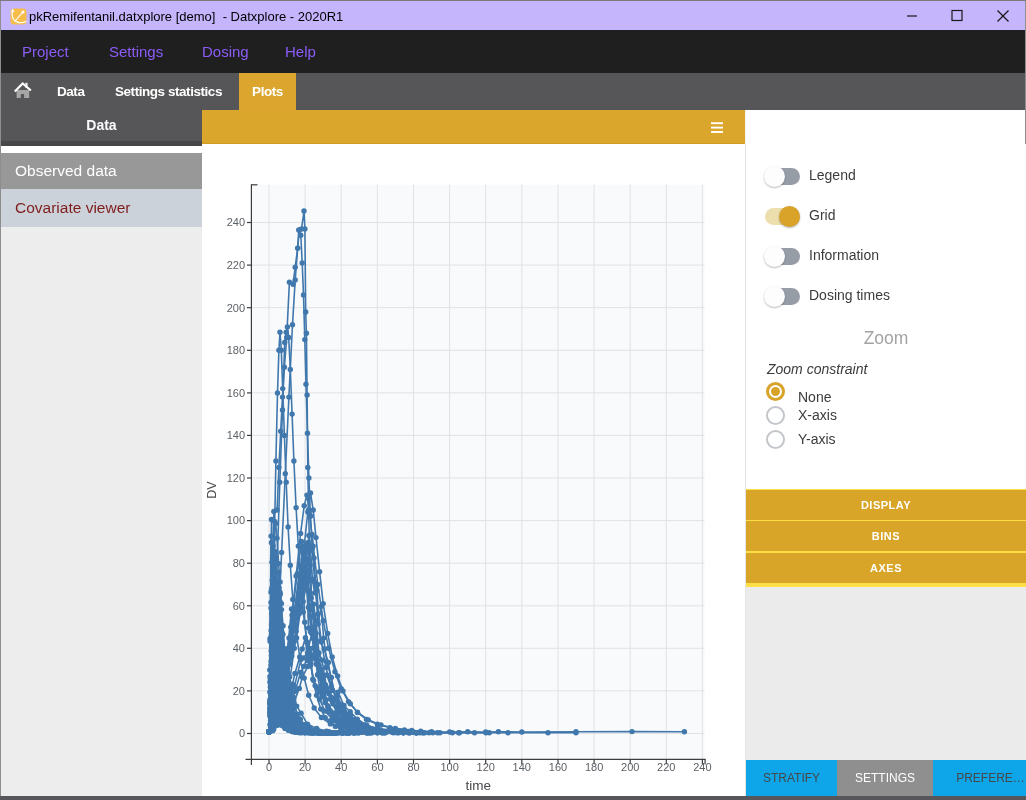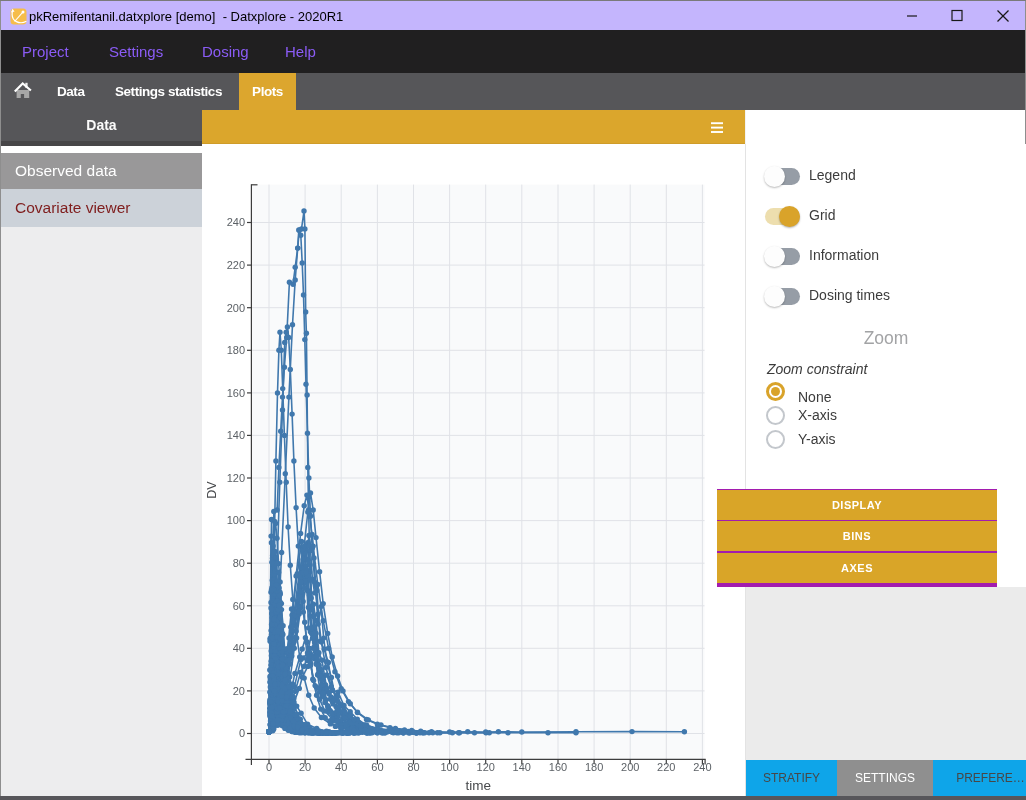--- a/index.html
+++ b/index.html
@@ -51,21 +51,21 @@
 .on .track { background:#eddeae; }
 .on .knob { left:14px; background:#d9a32a; box-shadow:0 1px 2px rgba(0,0,0,0.3); }
 .tlabel { position:absolute; left:44px; top:3px; font-size:14px; color:#3c3c3c; white-space:nowrap; }
 #zoomtitle { left:0; top:184px; width:280px; text-align:center; font-size:17.5px; color:#a2a3a5; }
 #zoomconstraint { left:21px; top:217px; font-size:14px; color:#3c3c3c;font-style:italic; }
 .radiorow { position:absolute; left:20px; height:20px; }
 .radio { position:absolute; left:0; top:1px; width:19px; height:19px; border-radius:50%; background:#fff; border:2px solid #c3c7cc; }
 .radio.sel { border:3px solid #d9a32a; }
 .radio.sel::after { content:""; position:absolute; left:2px; top:2px; width:9px; height:9px; border-radius:50%; background:#d9a32a; }
 .rlabel { position:absolute; left:32px; top:1px; font-size:14px; color:#3c3c3c; white-space:nowrap; }
-#btns { left:717px; top:489px; width:280px; height:98px; background:#a21caf; }
+#btns { left:746px; top:489px; width:280px; height:98px; background:#fde047; }
 .obtn { position:absolute; left:0; width:280px; height:30px; background:#d9a528; color:#fff; font-weight:bold;
   font-size:11px; text-align:center; line-height:30px; letter-spacing:0.5px; }
 #greyarea { left:746px; top:587px; width:280px; height:173px; background:#ebebeb; }
 #botbar { left:746px; top:760px; width:280px; height:36px; background:#0ea5e9; color:#474747; font-size:12px; }
 .bseg { position:absolute; top:0; height:36px; line-height:36px; text-align:center; }
 #bottomborder { left:0; top:796px; width:1026px; height:4px; background:#57565a; }
 </style></head>
 <body>
 <div id="win">
 <div class="abs" id="bl"></div>

